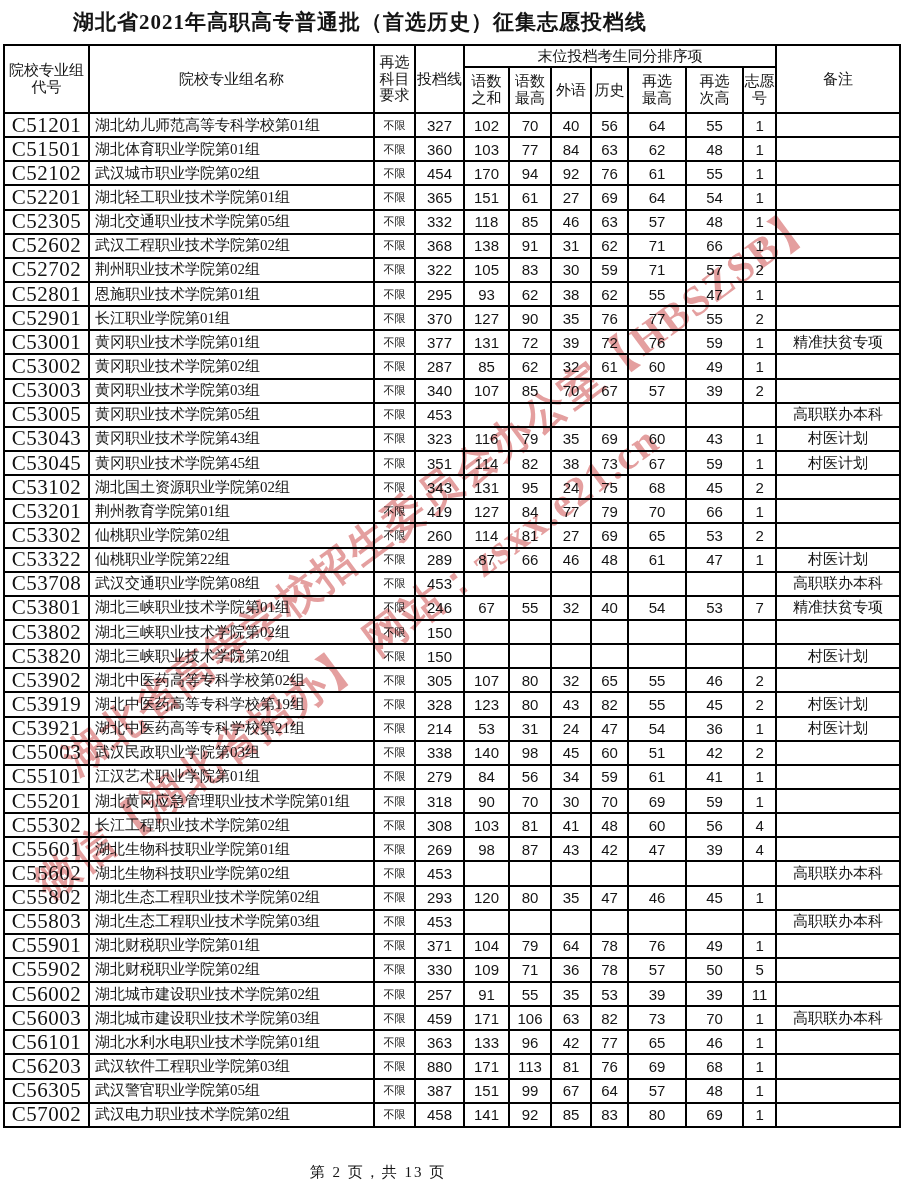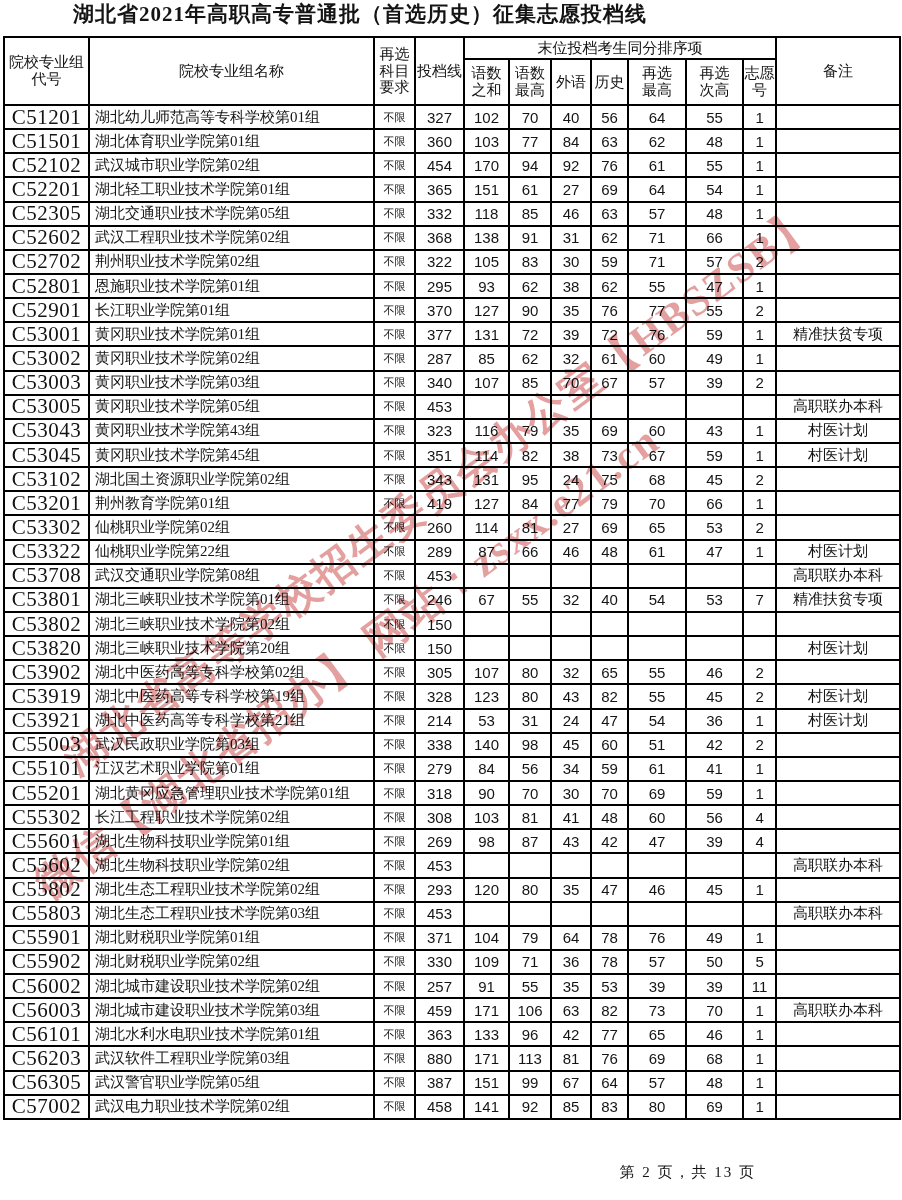--- a/index.html
+++ b/index.html
@@ -3,21 +3,21 @@
 <meta charset="utf-8">
 <style>
   html,body { margin:0; padding:0; }
   body {
     width:902px; height:1200px; position:relative; overflow:hidden;
     background:#ffffff; color:#141414;
     font-family:"Liberation Serif", serif;
   }
   .page-title {
     width:720px; text-align:center; font-weight:bold;
-    font-size:21px; letter-spacing:1px; 
+    font-size:21px; letter-spacing:1px; padding-top:8px;
   }
   table.score-table {
     border-collapse:collapse; table-layout:fixed;
     width:896px; margin-left:3px; margin-top:8px;
   }
   .score-table th, .score-table td {
     border:2px solid #000; padding:0; overflow:hidden;
     text-align:center; vertical-align:middle;
   }
   .score-table thead th {
@@ -26,21 +26,21 @@
   .score-table thead tr.group-row th { height:20px; }
   .score-table thead tr.sub-row th { height:44px; }
   .score-table tbody td { height:22.15px; line-height:1; }
   td.code   { font-size:21px; letter-spacing:0.5px; }
   td.name   { text-align:left; padding-left:5px; font-size:15px;margin-left:44px; }
   td.subj   { font-size:11px; }
   td.num    { font-family:"Liberation Sans", sans-serif; font-size:15px; }
   td.remark { font-size:15px; }
   .footer {
     position:absolute; left:0; bottom:18px; width:756px;
-    text-align:right; font-size:15px; letter-spacing:2px;
+    text-align:center; font-size:15px; letter-spacing:2px;
   }
   .wm {
     position:absolute; white-space:nowrap; pointer-events:none; z-index:5;
     color:rgba(206,80,80,0.55); font-weight:bold;
     transform-origin:0 0; transform:rotate(-36.5deg);
     font-size:42px; letter-spacing:2px;
     mix-blend-mode:multiply;
   }
   #wm1 { left:52px; top:742px; }
   #wm2 { left:24px; top:866px; }

